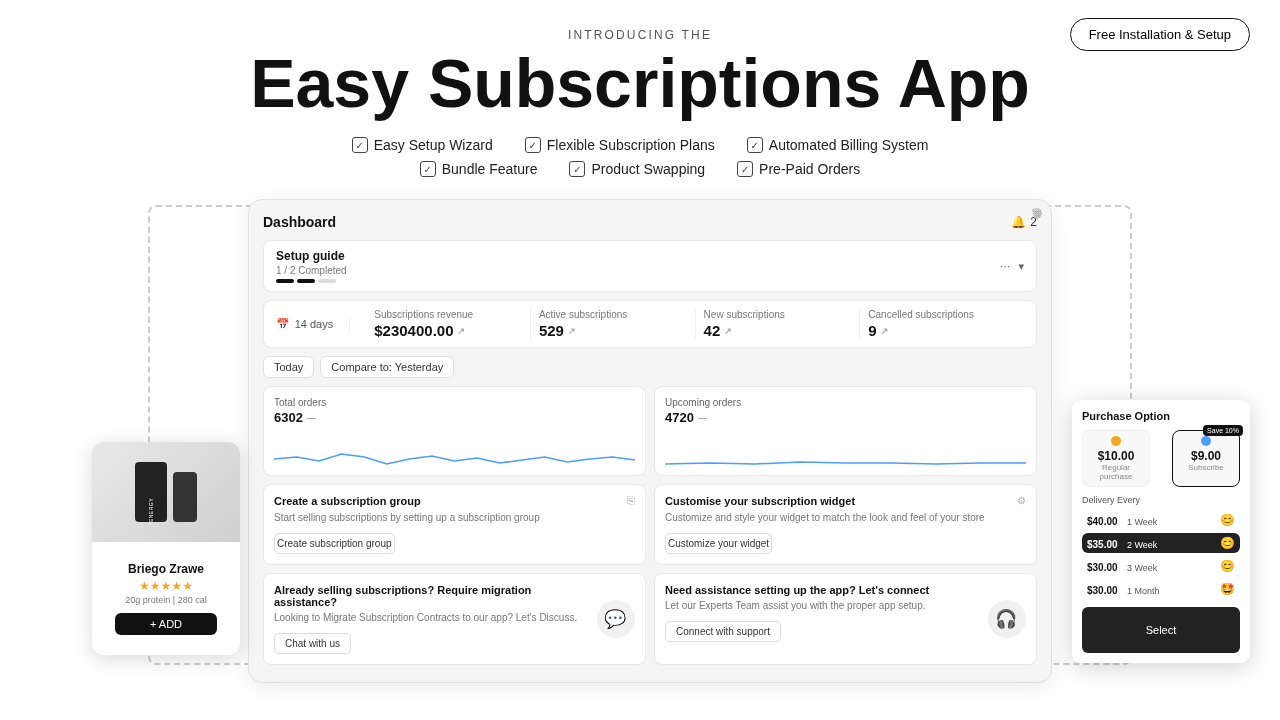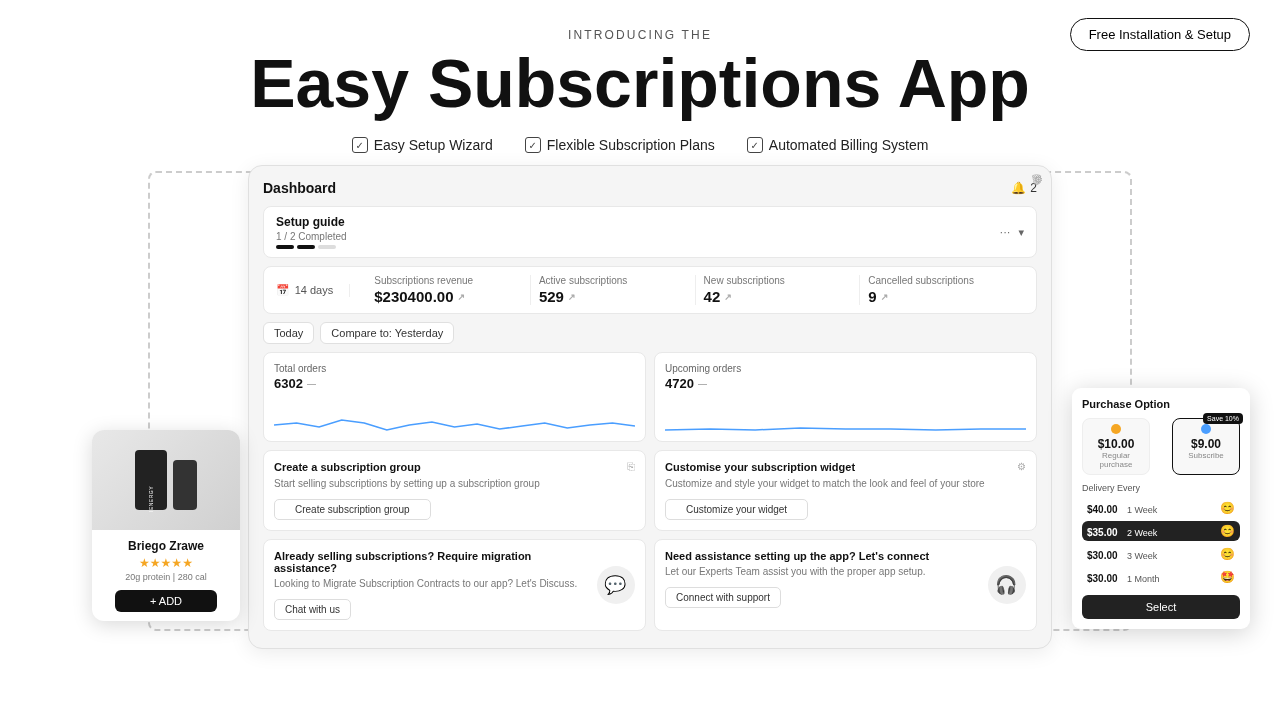--- a/index.html
+++ b/index.html
@@ -319,21 +319,21 @@
     .action-card-desc {
       font-size: 10px;
       color: #777;
       margin-bottom: 8px;
       line-height: 1.4;
     }
     .action-btn {
       display: inline-block;
       border: 1px solid #ddd;
       border-radius: 5px;
-      padding: 4px 20px;
+      padding: 4px 2px;
       font-size: 10px;
       color: #333;
       background: #fff;
       cursor: pointer;
     }
 
     
     .support-cards-row {
       display: flex;
       gap: 8px;
@@ -428,21 +428,21 @@
       position: absolute;
       bottom: 8px;
       left: 50%;
       transform: translateX(-50%) rotate(-90deg);
       font-size: 5px;
       color: #fff;
       white-space: nowrap;
       letter-spacing: 0.5px;
     }
     .product-info {
-      padding: 9px 10px;
+      padding: 20px 10px;
       text-align: center;
     }
     .product-name {
       font-size: 12px;
       font-weight: 600;
       color: #111;
       margin-bottom: 3px;
     }
     .product-stars {
       color: #f5a623;
@@ -559,21 +559,21 @@
       flex: 1;
     }
     .delivery-emoji {
       font-size: 12px;
     }
     .select-btn {
       background: #222;
       color: #fff;
       border: none;
       border-radius: 6px;
-      padding: 6px;
+      padding: 17px;
       font-size: 11px;
       width: 100%;
       cursor: pointer;
       margin-top: 5px;
     }
 
     
     svg.sparkline {
       width: 100%;
       height: 100%;
@@ -594,20 +594,34 @@
     <div class="feature-item">
       <span class="check-icon"></span>
       <span>Flexible Subscription Plans</span>
     </div>
     <div class="feature-item">
       <span class="check-icon"></span>
       <span>Automated Billing System</span>
     </div>
   </div>
 
+  <div class="features-row2">
+    <div class="feature-item">
+      <span class="check-icon"></span>
+      <span>Bundle Feature</span>
+    </div>
+    <div class="feature-item">
+      <span class="check-icon"></span>
+      <span>Product Swapping</span>
+    </div>
+    <div class="feature-item">
+      <span class="check-icon"></span>
+      <span>Pre-Paid Orders</span>
+    </div>
+  </div>
 
   <button class="cta-button">Free Installation &amp; Setup</button>
 </div>
 
 <div class="content-area">
 
   <div class="dashed-overlay"></div>
 
   <div class="dashboard-card">
 

